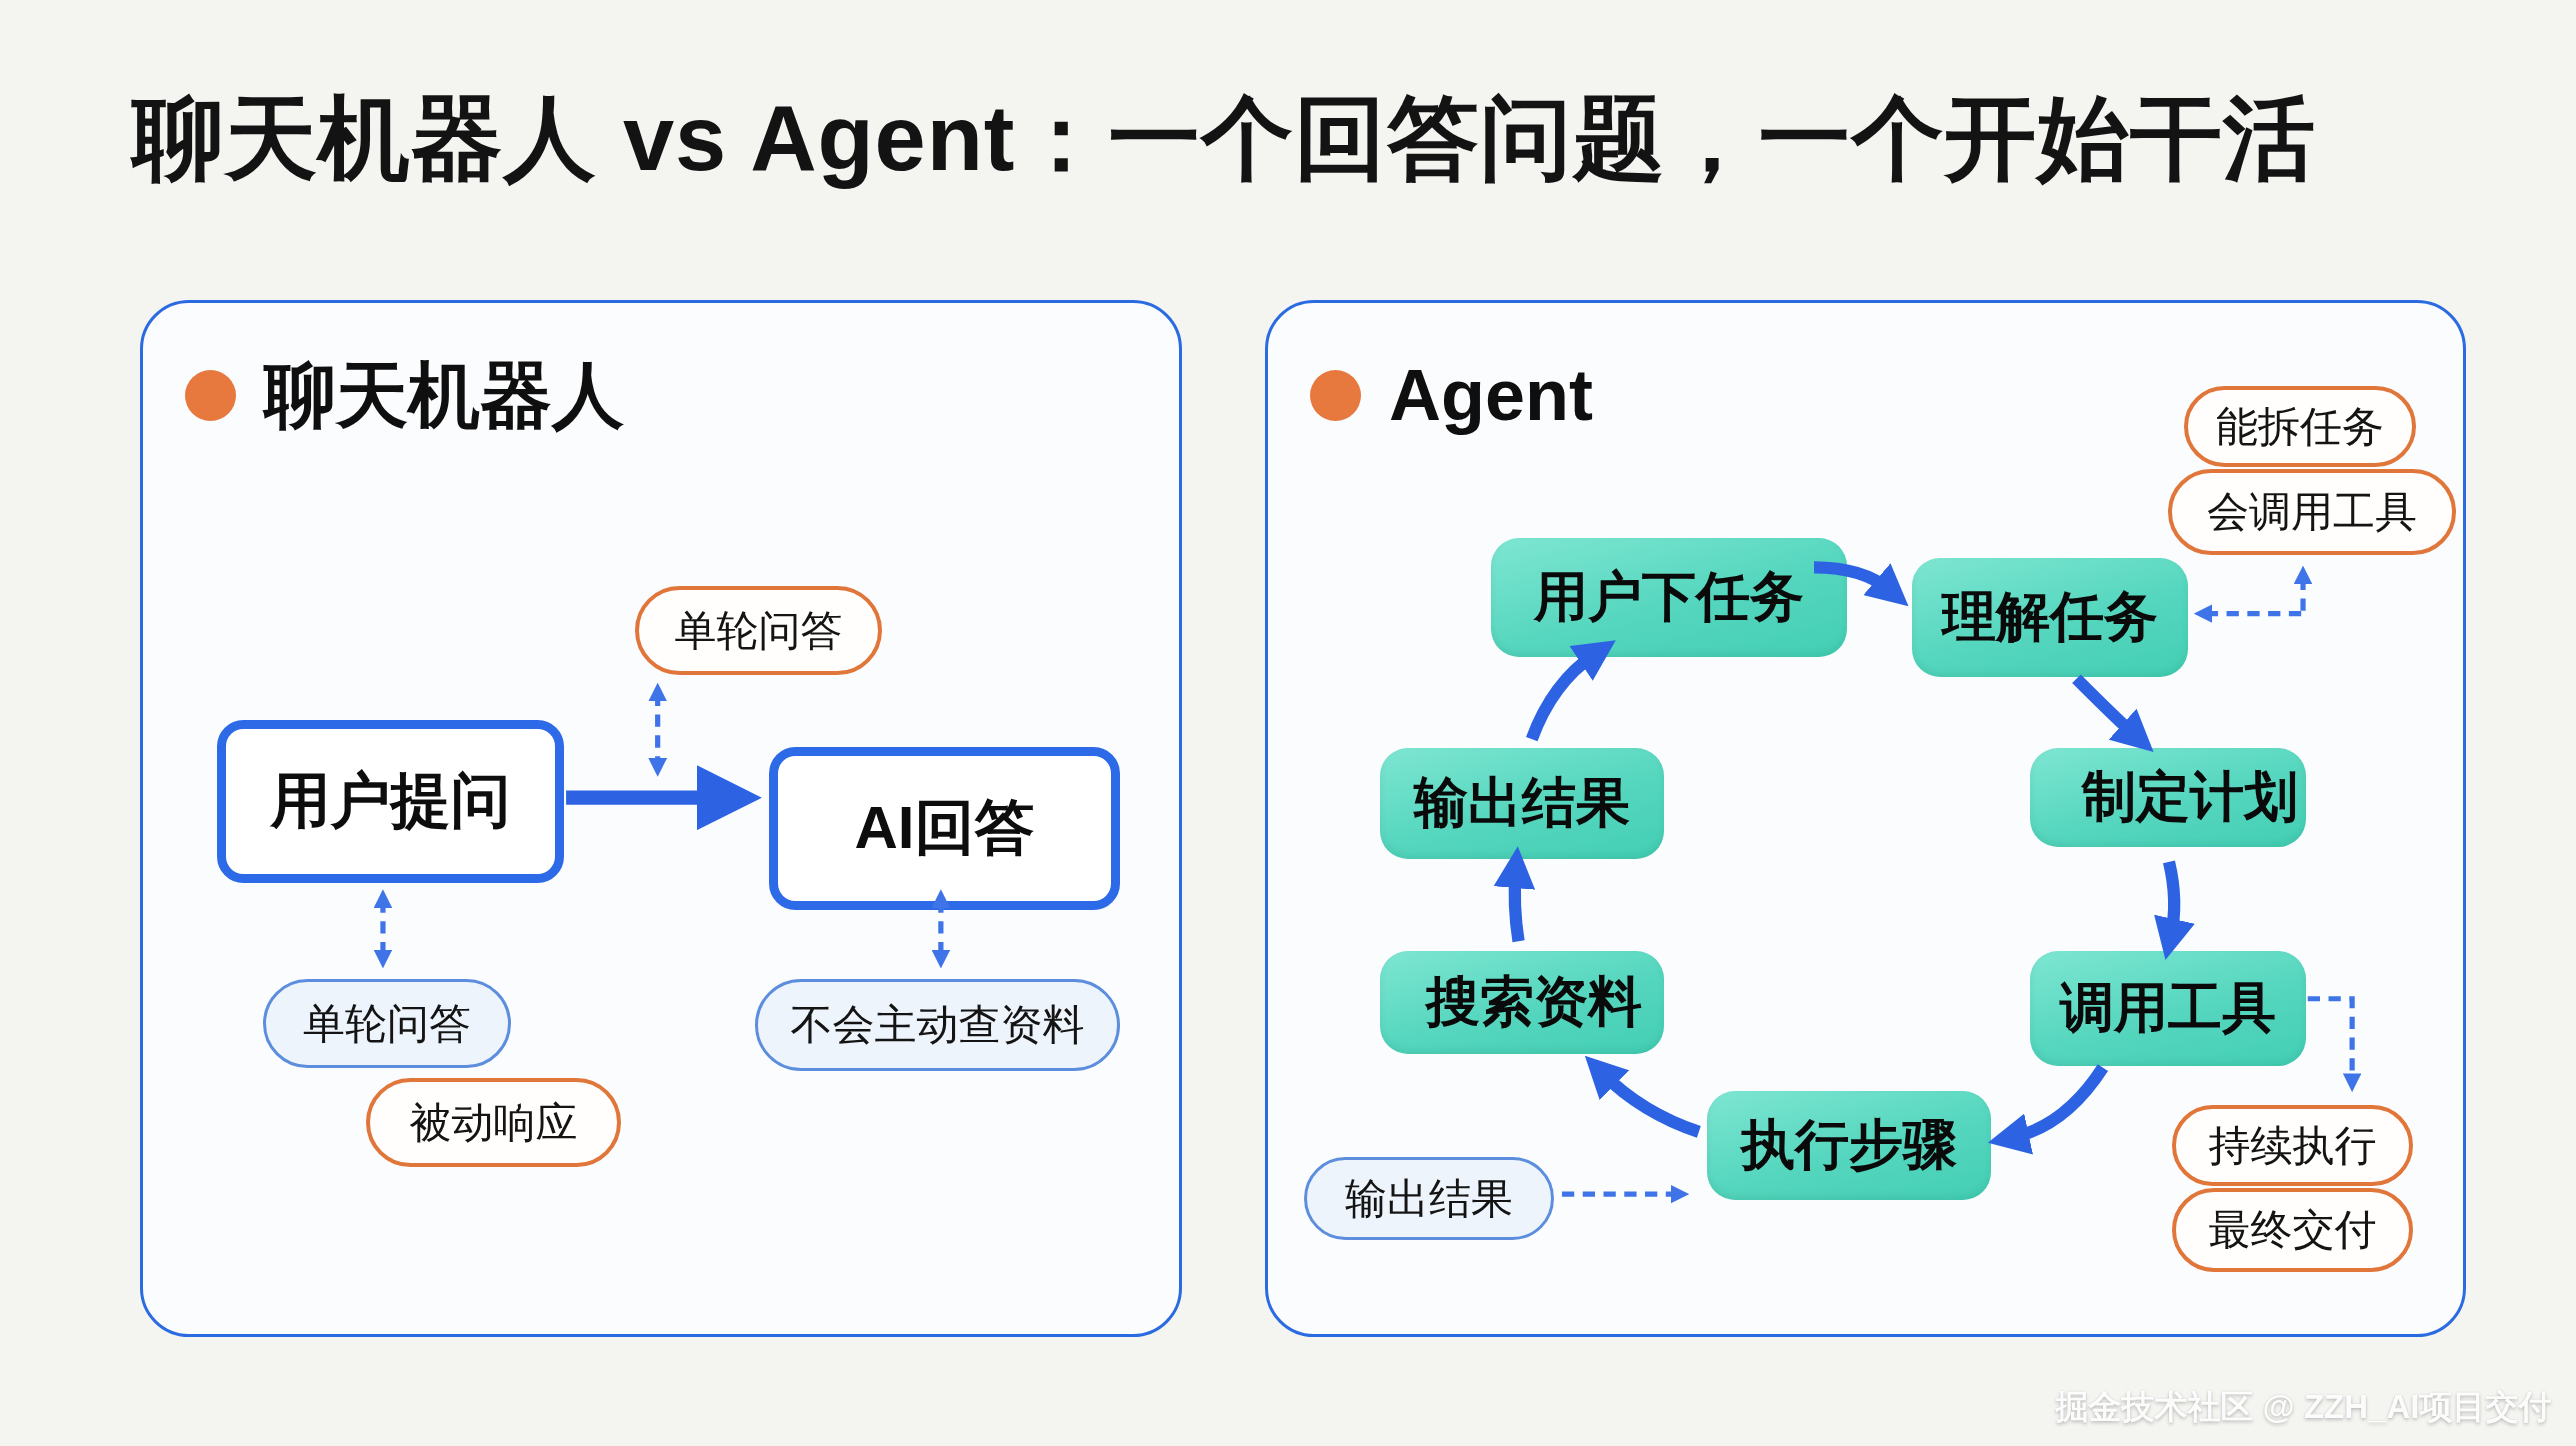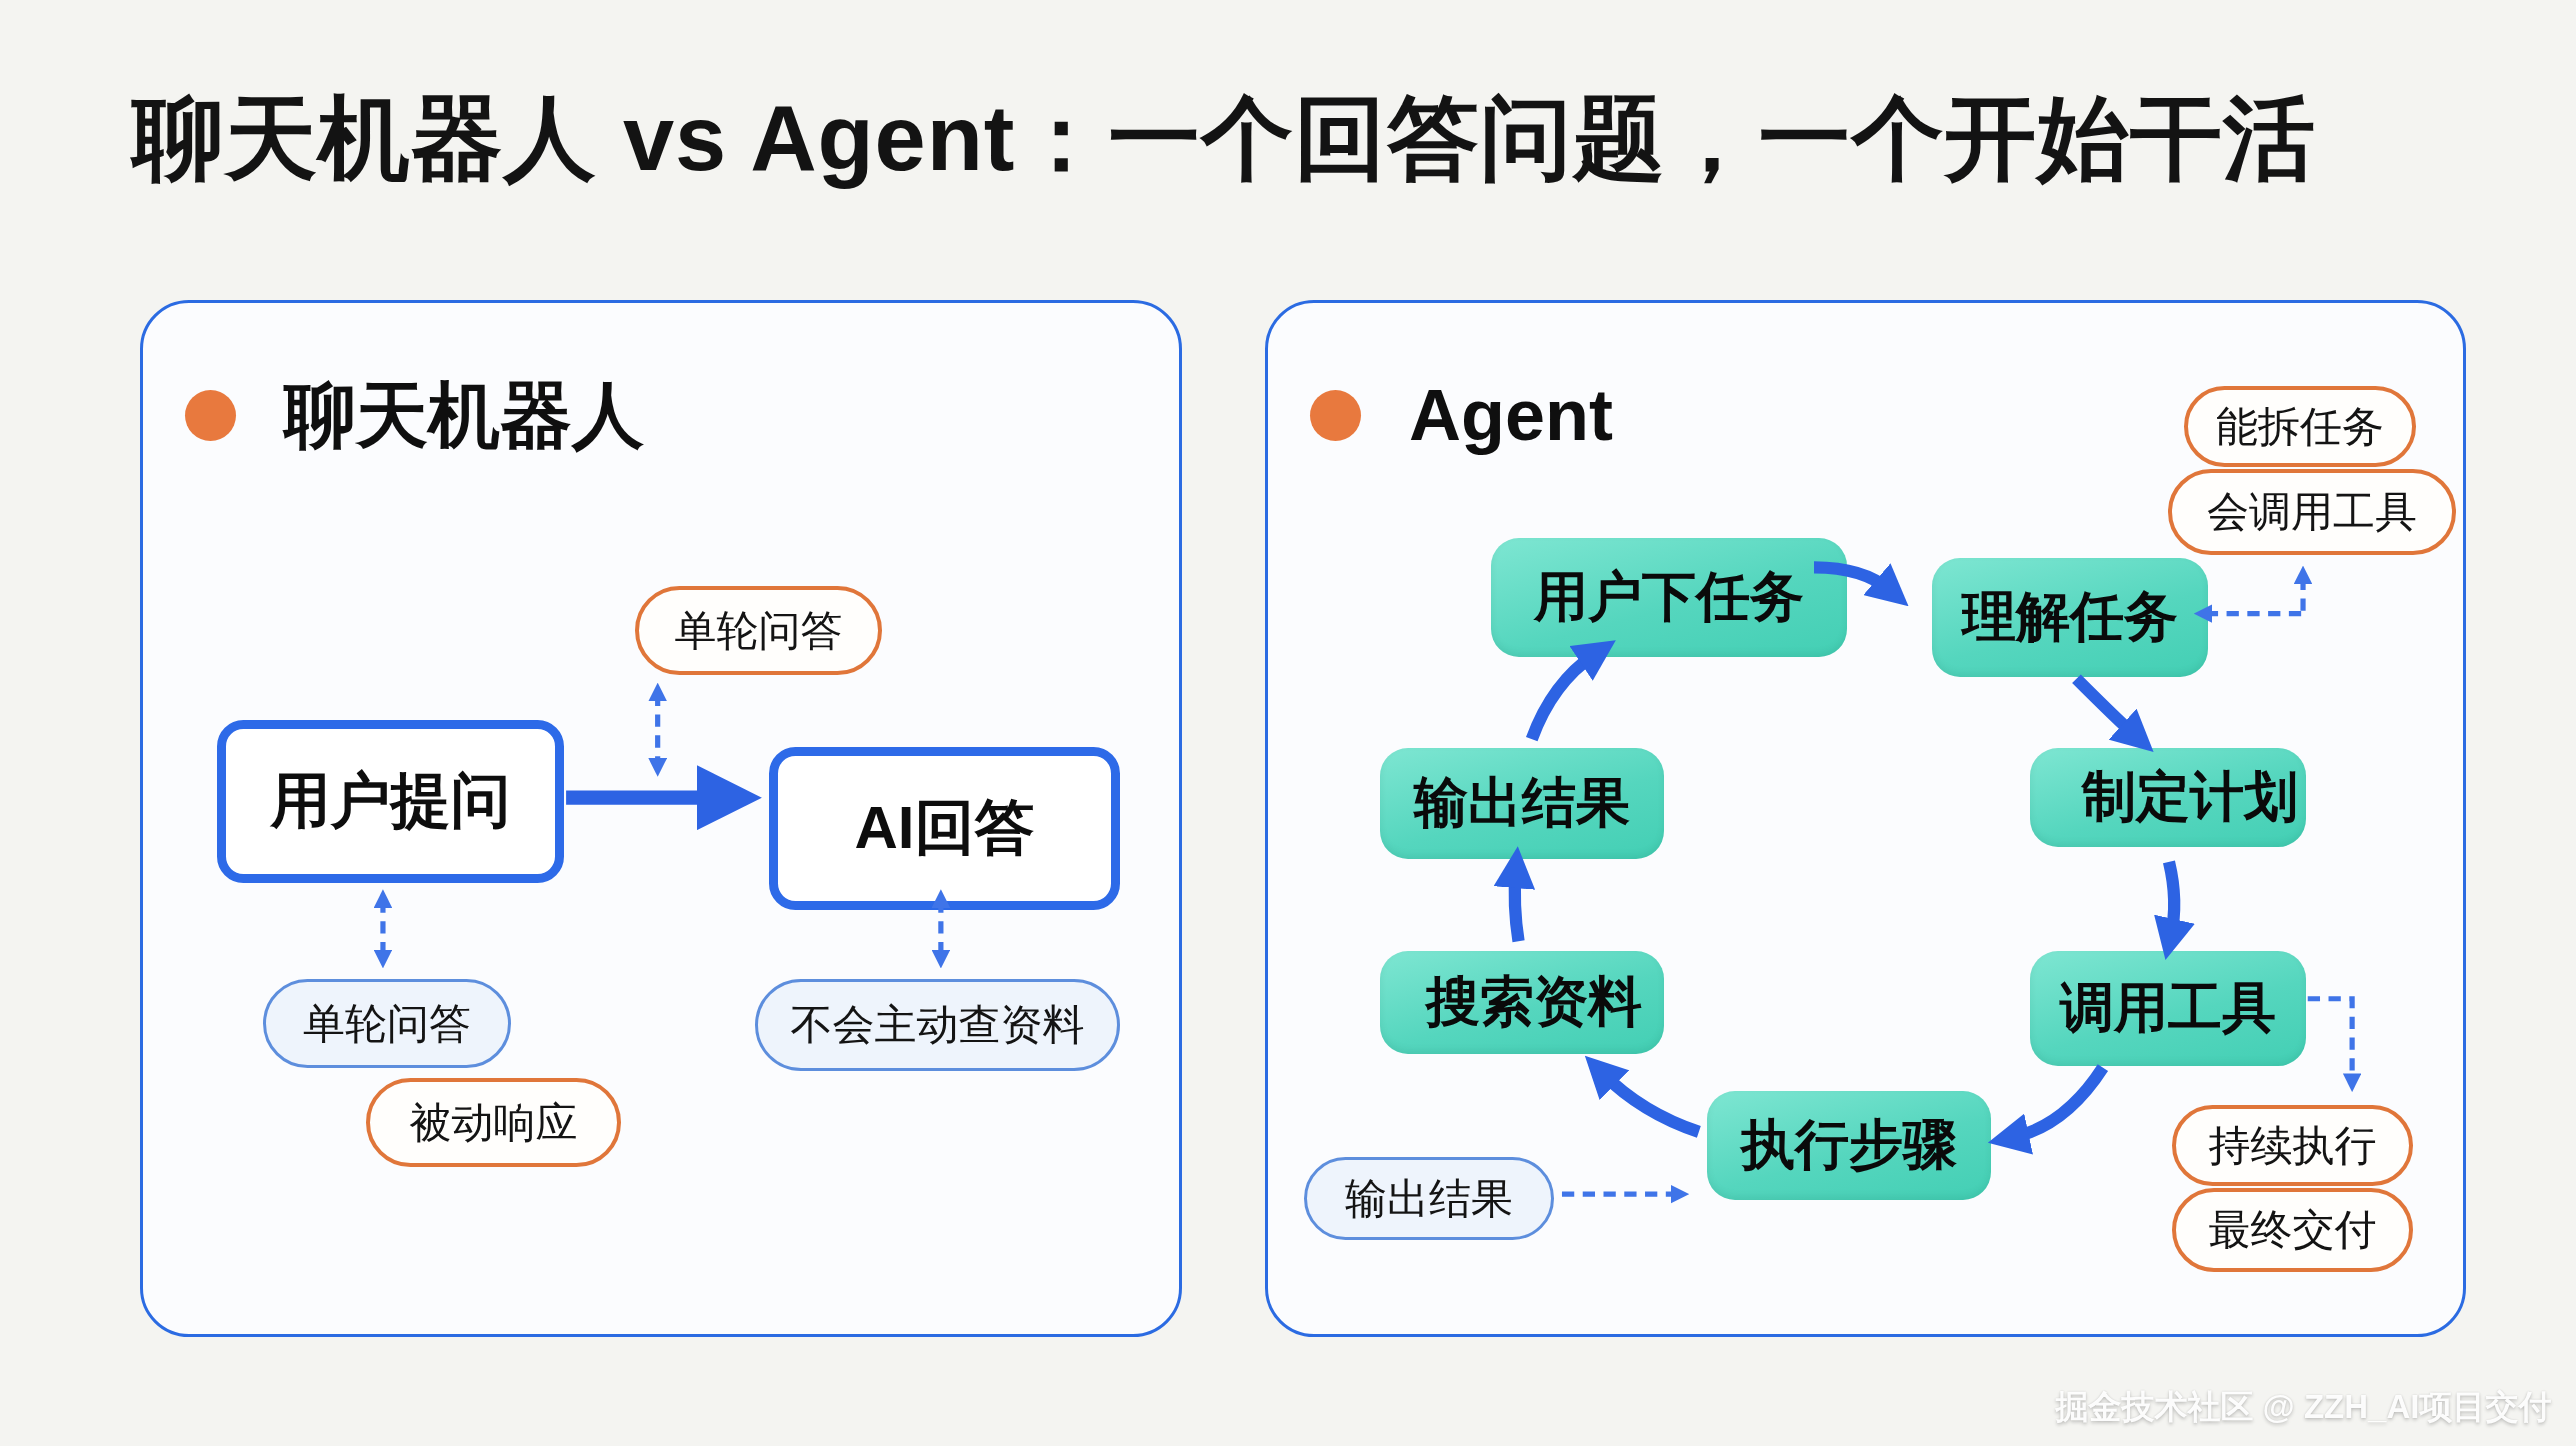--- a/index.html
+++ b/index.html
@@ -17,21 +17,21 @@
   .panel{
     position:absolute; top:300px; height:1037px;
     background:#fbfcfe;
     border:3.8px solid #2b6be2; border-radius:49px;
     box-sizing:border-box;
   }
   #left-panel{ left:140px; width:1042px; }
   #right-panel{ left:1265px; width:1201px; }
   .panel-header{
     position:absolute; left:42px; top:53px;
-    display:flex; align-items:center; gap:48px;margin-top:20px;
+    display:flex; align-items:center; gap:28px;
   }
   .dot{
     width:51px; height:51px; border-radius:50%;
     background:#e8793e; flex:0 0 auto;
   }
   .panel-title{
     font-size:72px; font-weight:800; color:#0f0f0f; line-height:1.1;
     white-space:nowrap;
   }
   .wbox{
@@ -105,21 +105,21 @@
     </svg>
   </div>
 
   <div class="panel" id="right-panel">
     <div class="panel-header">
       <div class="dot"></div>
       <div class="panel-title">Agent</div>
     </div>
 
     <div class="tnode" style="left:223px; top:235px; width:356px; height:119px;">用户下任务</div>
-    <div class="tnode" style="left:644px; top:255px; width:276px; height:119px;margin-left:20px;">理解任务</div>
+    <div class="tnode" style="left:644px; top:255px; width:276px; height:119px;">理解任务</div>
     <div class="tnode" style="left:762px; top:445px; width:276px; height:99px;padding-left:44px;">制定计划</div>
     <div class="tnode" style="left:439px; top:788px; width:284px; height:109px;">执行步骤</div>
     <div class="tnode" style="left:762px; top:648px; width:276px; height:115px;">调用工具</div>
     <div class="tnode" style="left:112px; top:648px; width:284px; height:103px;padding-left:24px;">搜索资料</div>
     <div class="tnode" style="left:112px; top:445px; width:284px; height:111px;">输出结果</div>
 
     <div class="pill pill-orange" style="left:916px; top:83px; width:232px; height:81px;">能拆任务</div>
     <div class="pill pill-orange" style="left:900px; top:166px; width:288px; height:86px;">会调用工具</div>
     <div class="pill pill-orange" style="left:904px; top:802px; width:241px; height:81px;">持续执行</div>
     <div class="pill pill-orange" style="left:904px; top:885px; width:241px; height:84px;">最终交付</div>

